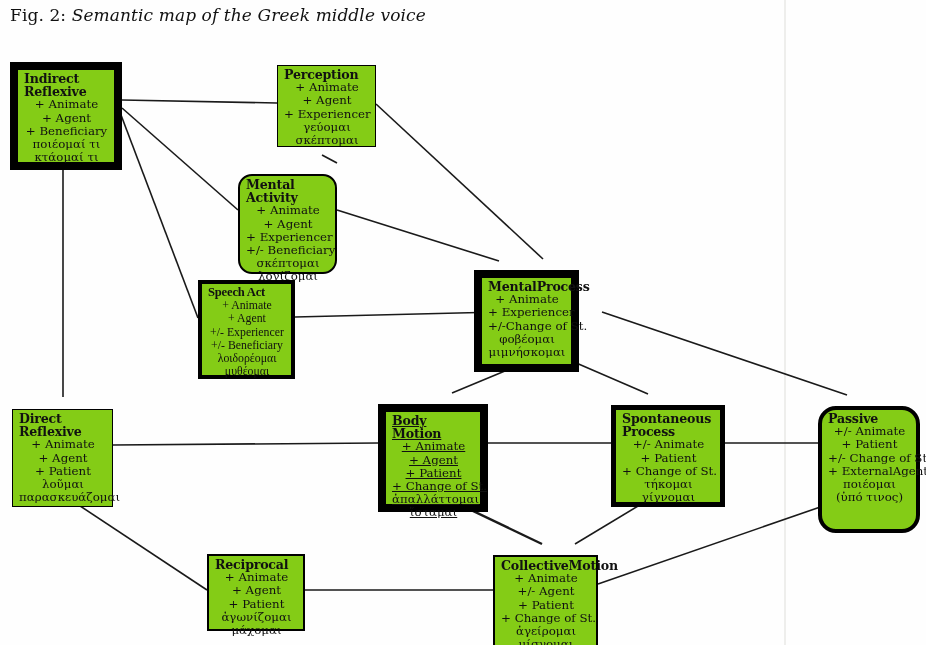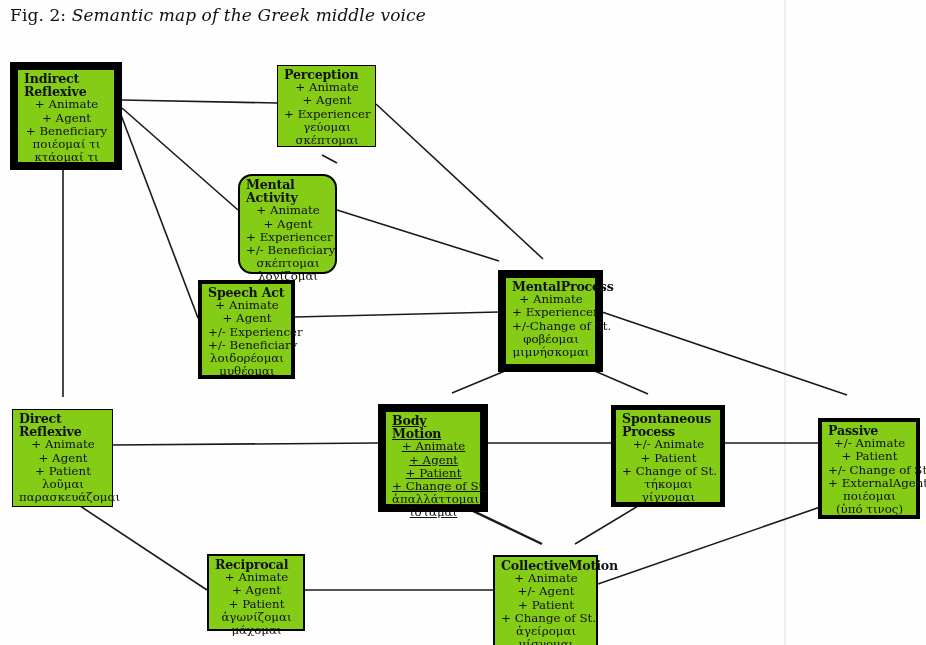--- a/index.html
+++ b/index.html
@@ -84,30 +84,30 @@
       </div>
       <div class="node" style="left: 238px; top: 162px; width: 99px; height: 100px; border-width: 2px; border-radius: 14px;">
         <div class="node-title">Mental Activity</div>
         <div class="node-line">+ Animate</div>
         <div class="node-line">+ Agent</div>
         <div class="node-line">+ Experiencer</div>
         <div class="node-line">+/- Beneficiary</div>
         <div class="node-line">σκέπτομαι</div>
         <div class="node-line">λογίζομαι</div>
       </div>
-      <div class="node" style="left: 198px; top: 268px; width: 97px; height: 99px; border-width: 4px;">
+      <div class="node" style="left: 198px; top: 268px; width: 97px; height: 99px; border-width: 4px; font-family: Liberation Serif, serif;">
         <div class="node-title">Speech Act</div>
         <div class="node-line">+ Animate</div>
         <div class="node-line">+ Agent</div>
         <div class="node-line">+/- Experiencer</div>
         <div class="node-line">+/- Beneficiary</div>
         <div class="node-line">λοιδορέομαι</div>
         <div class="node-line">μυθέομαι</div>
       </div>
-      <div class="node" style="left: 498px; top: 258px; width: 105px; height: 102px; border-width: 8px;">
+      <div class="node" style="left: 474px; top: 258px; width: 105px; height: 102px; border-width: 8px;">
         <div class="node-title">MentalProcess</div>
         <div class="node-line">+ Animate</div>
         <div class="node-line">+ Experiencer</div>
         <div class="node-line">+/-Change of St.</div>
         <div class="node-line">φοβέομαι</div>
         <div class="node-line">μιμνήσκομαι</div>
       </div>
       <div class="node" style="left: 12px; top: 397px; width: 101px; height: 98px; border-width: 1.5px;">
         <div class="node-title">Direct Reflexive</div>
         <div class="node-line">+ Animate</div>
@@ -126,21 +126,21 @@
         <div class="node-line">ἵσταμαι</div>
       </div>
       <div class="node" style="left: 611px; top: 393px; width: 114px; height: 102px; border-width: 5px;">
         <div class="node-title">Spontaneous Process</div>
         <div class="node-line">+/- Animate</div>
         <div class="node-line">+ Patient</div>
         <div class="node-line">+ Change of St.</div>
         <div class="node-line">τήκομαι</div>
         <div class="node-line">γίγνομαι</div>
       </div>
-      <div class="node" style="left: 818px; top: 406px; width: 102px; height: 101px; border-width: 4px;">
+      <div class="node" style="left: 818px; top: 394px; width: 102px; height: 127px; border-width: 4px; border-radius: 18px;">
         <div class="node-title">Passive</div>
         <div class="node-line">+/- Animate</div>
         <div class="node-line">+ Patient</div>
         <div class="node-line">+/- Change of St.</div>
         <div class="node-line">+ ExternalAgent</div>
         <div class="node-line">ποιέομαι</div>
         <div class="node-line">(ὑπό τινος)</div>
       </div>
       <div class="node" style="left: 207px; top: 542px; width: 98px; height: 77px; border-width: 2px;">
         <div class="node-title">Reciprocal</div>

